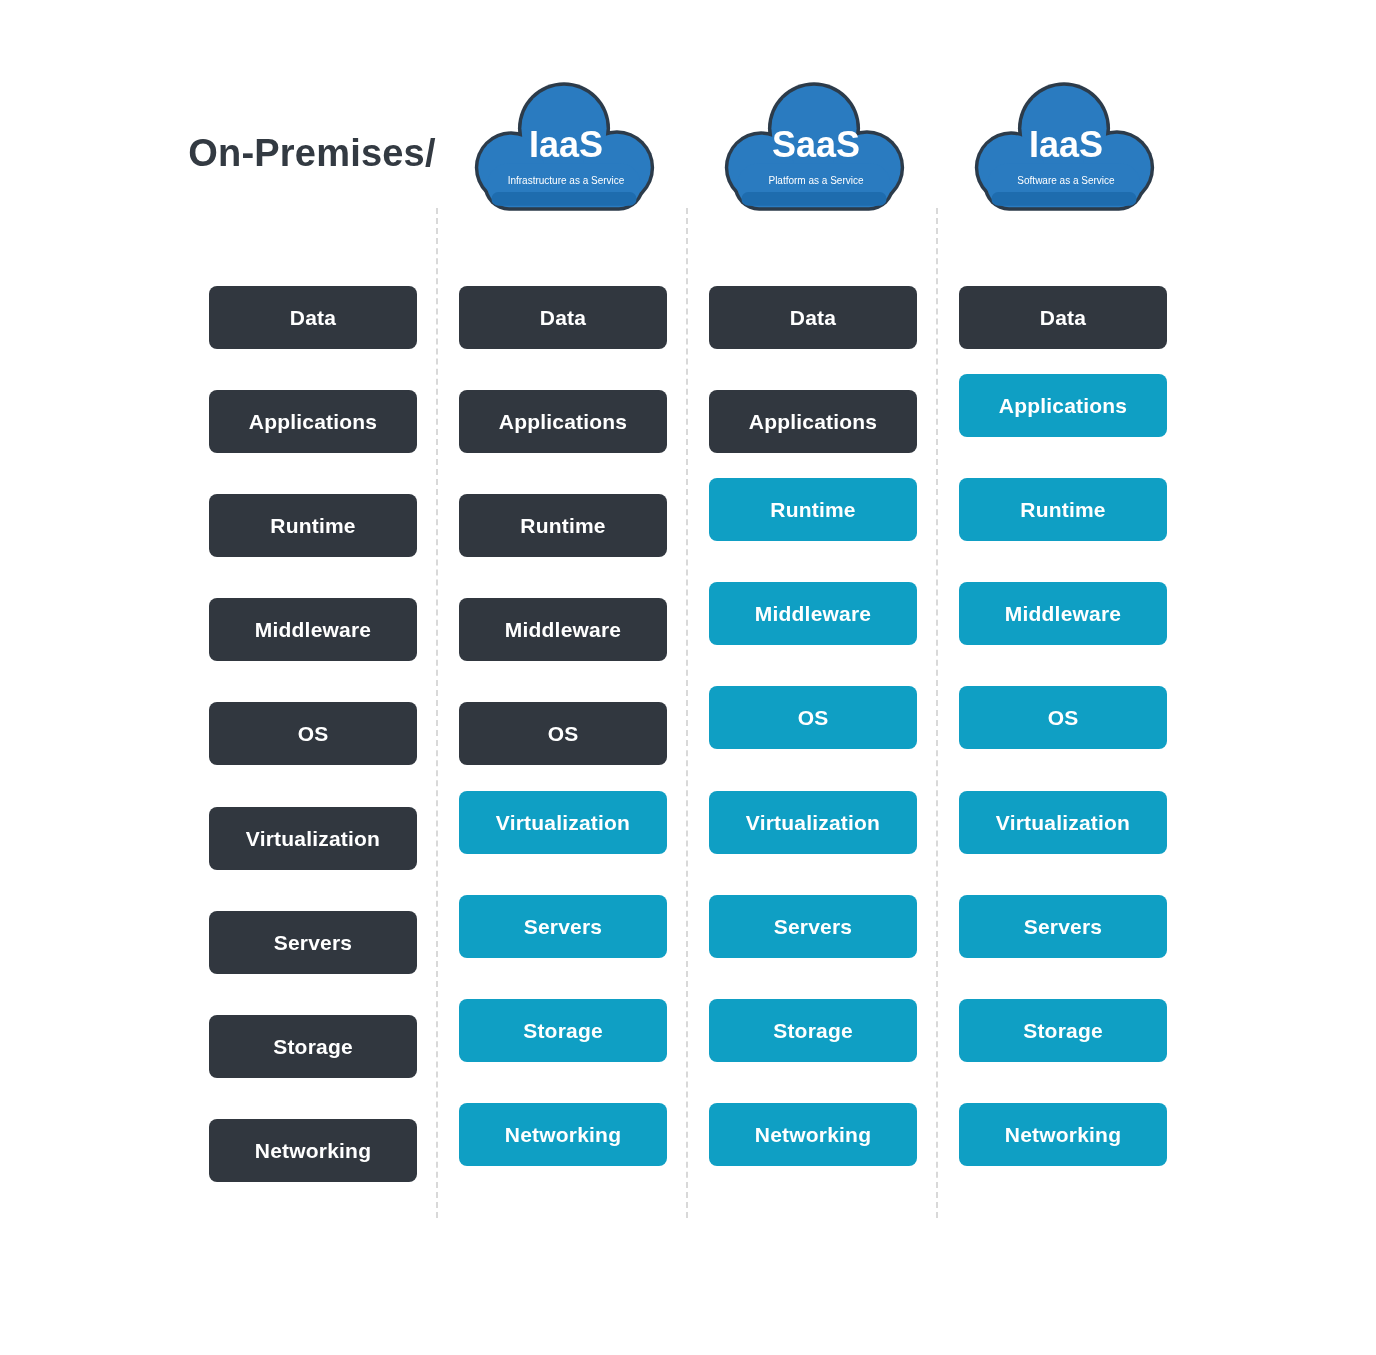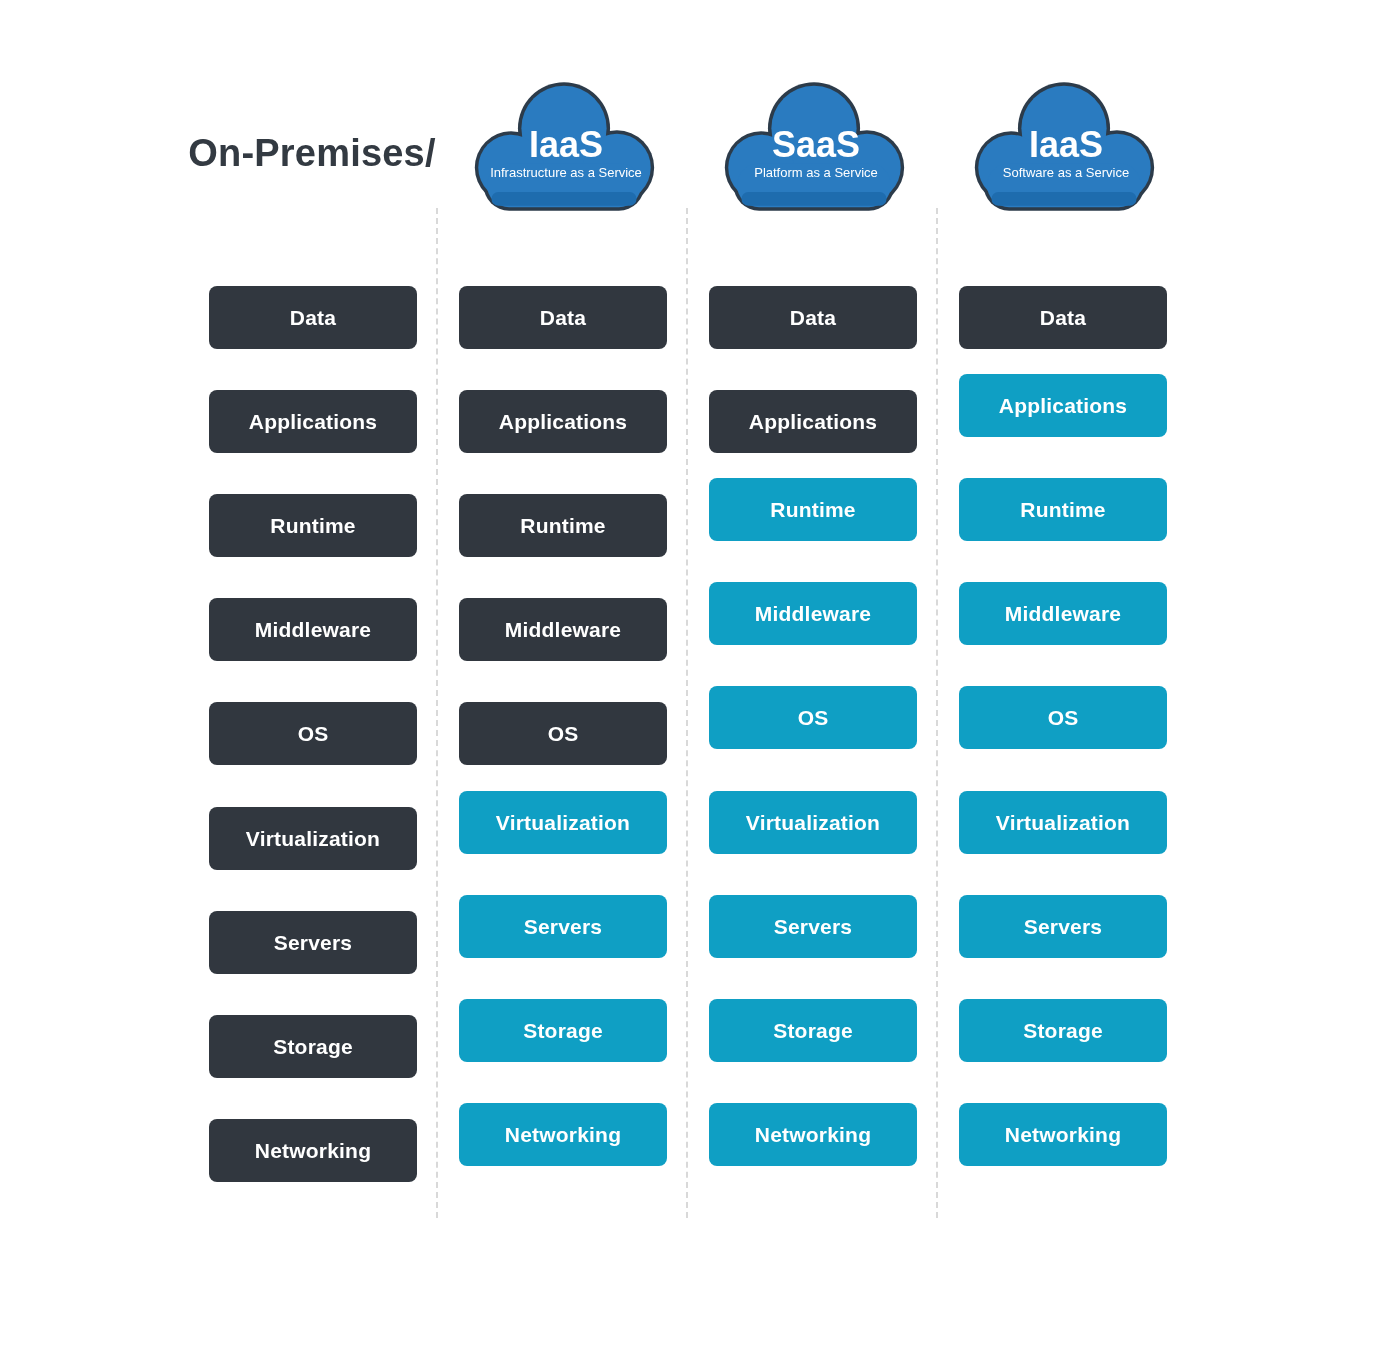--- a/index.html
+++ b/index.html
@@ -53,24 +53,24 @@
     text-align: center;
     color: #ffffff;
     pointer-events: none;
   }
   .cloud-title {
     font-size: 36px;
     font-weight: 700;
     line-height: 38px;
   }
   .cloud-subtitle {
-    font-size: 13px;
+    font-size: 10px;
     font-weight: 400;
     line-height: 16px;
-    margin-top: 1px;
+    margin-top: 9px;
     text-align: center;
   }
 
   
   .layer-box {
     position: absolute;
     width: 208px;
     height: 63px;
     border-radius: 8px;
     display: flex;

